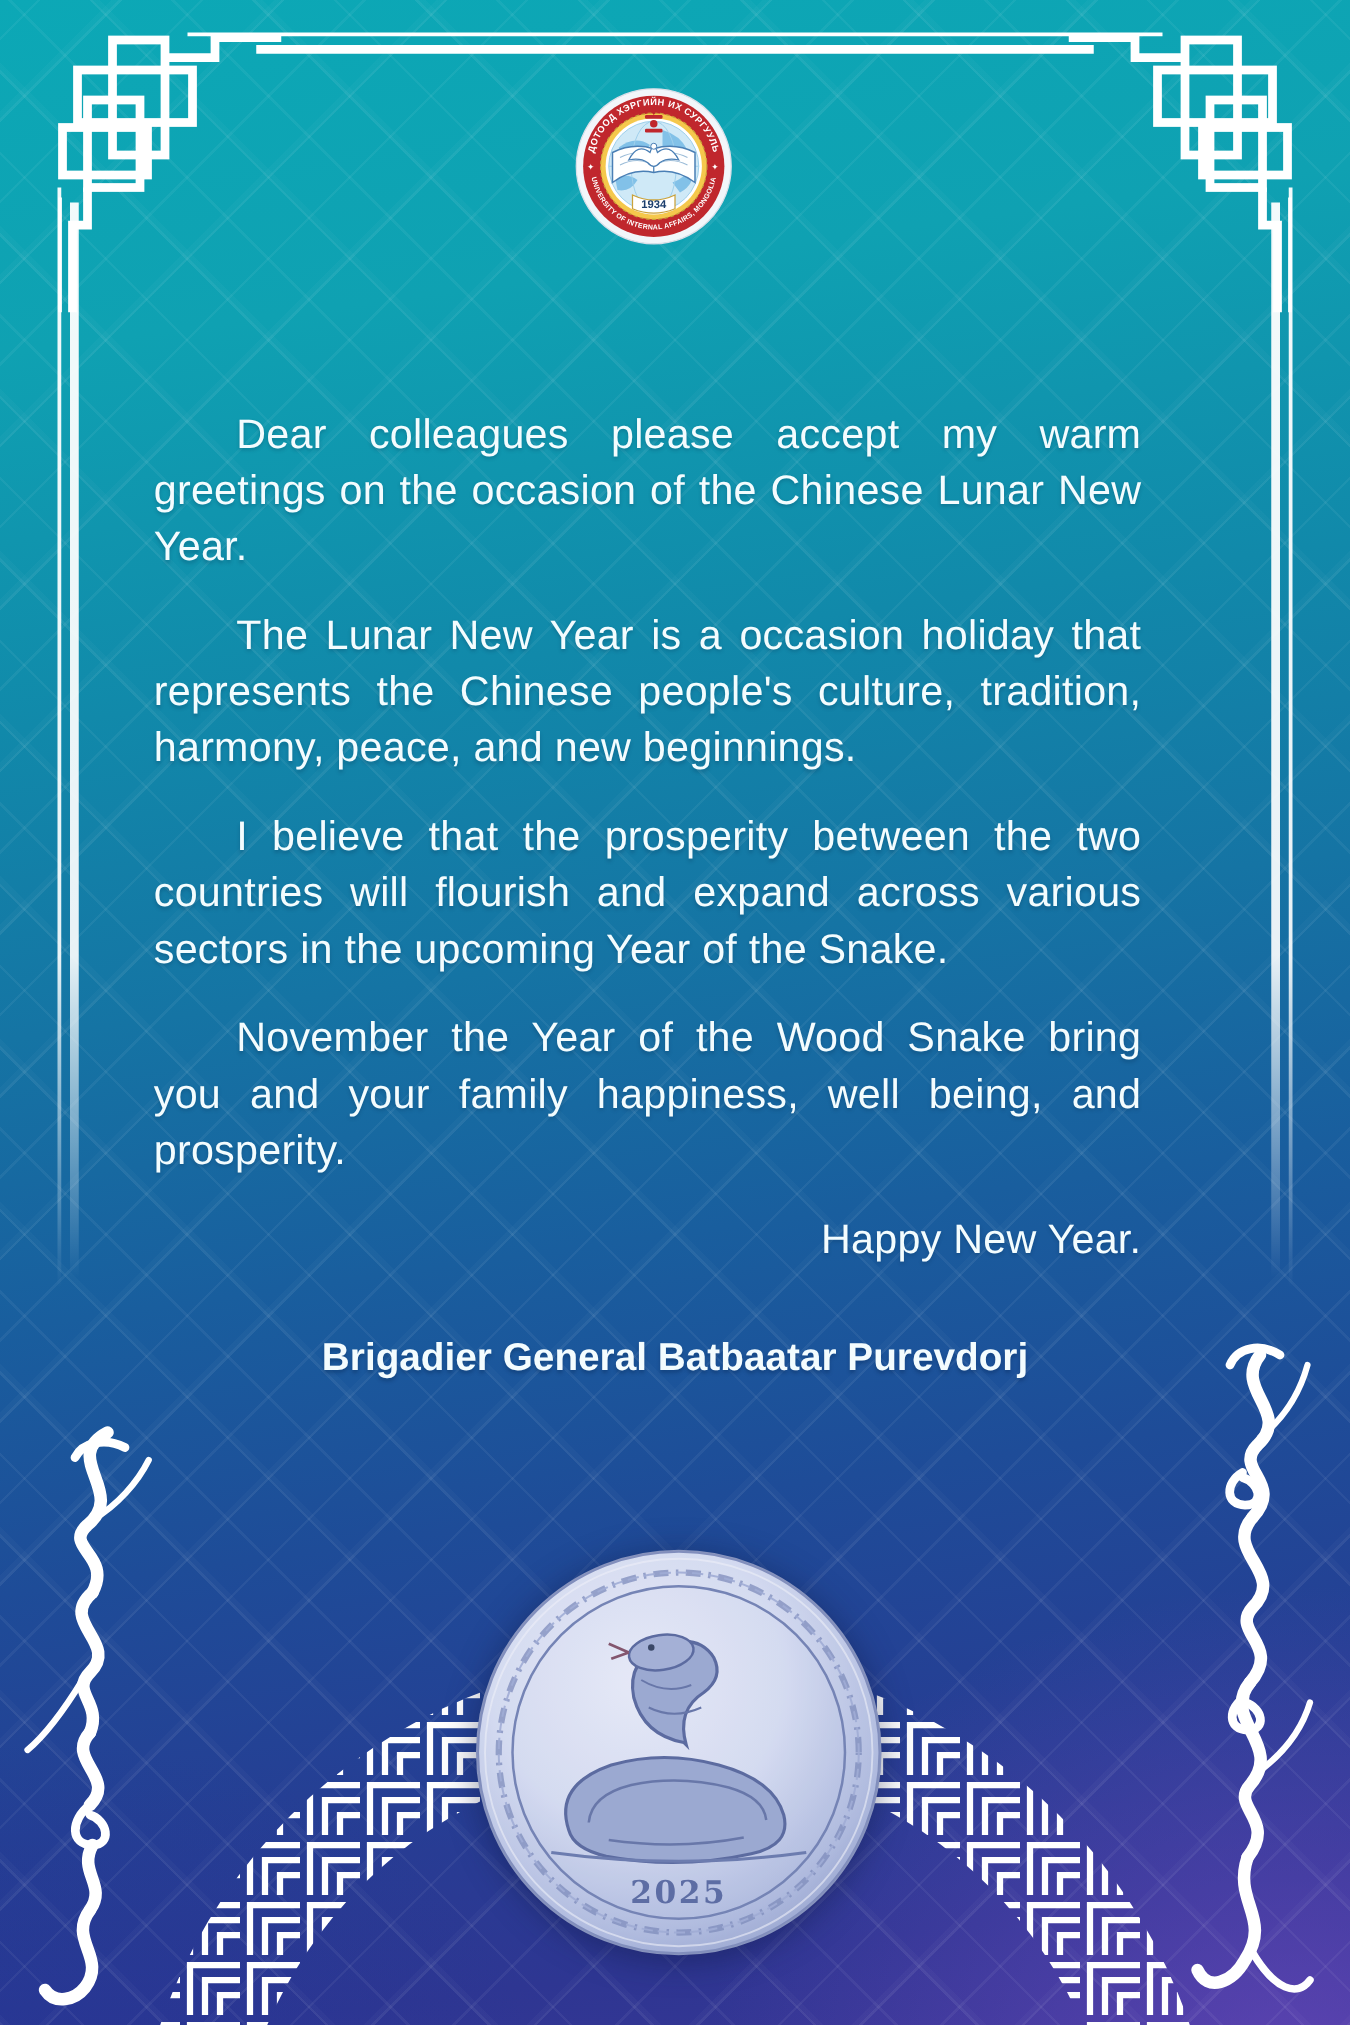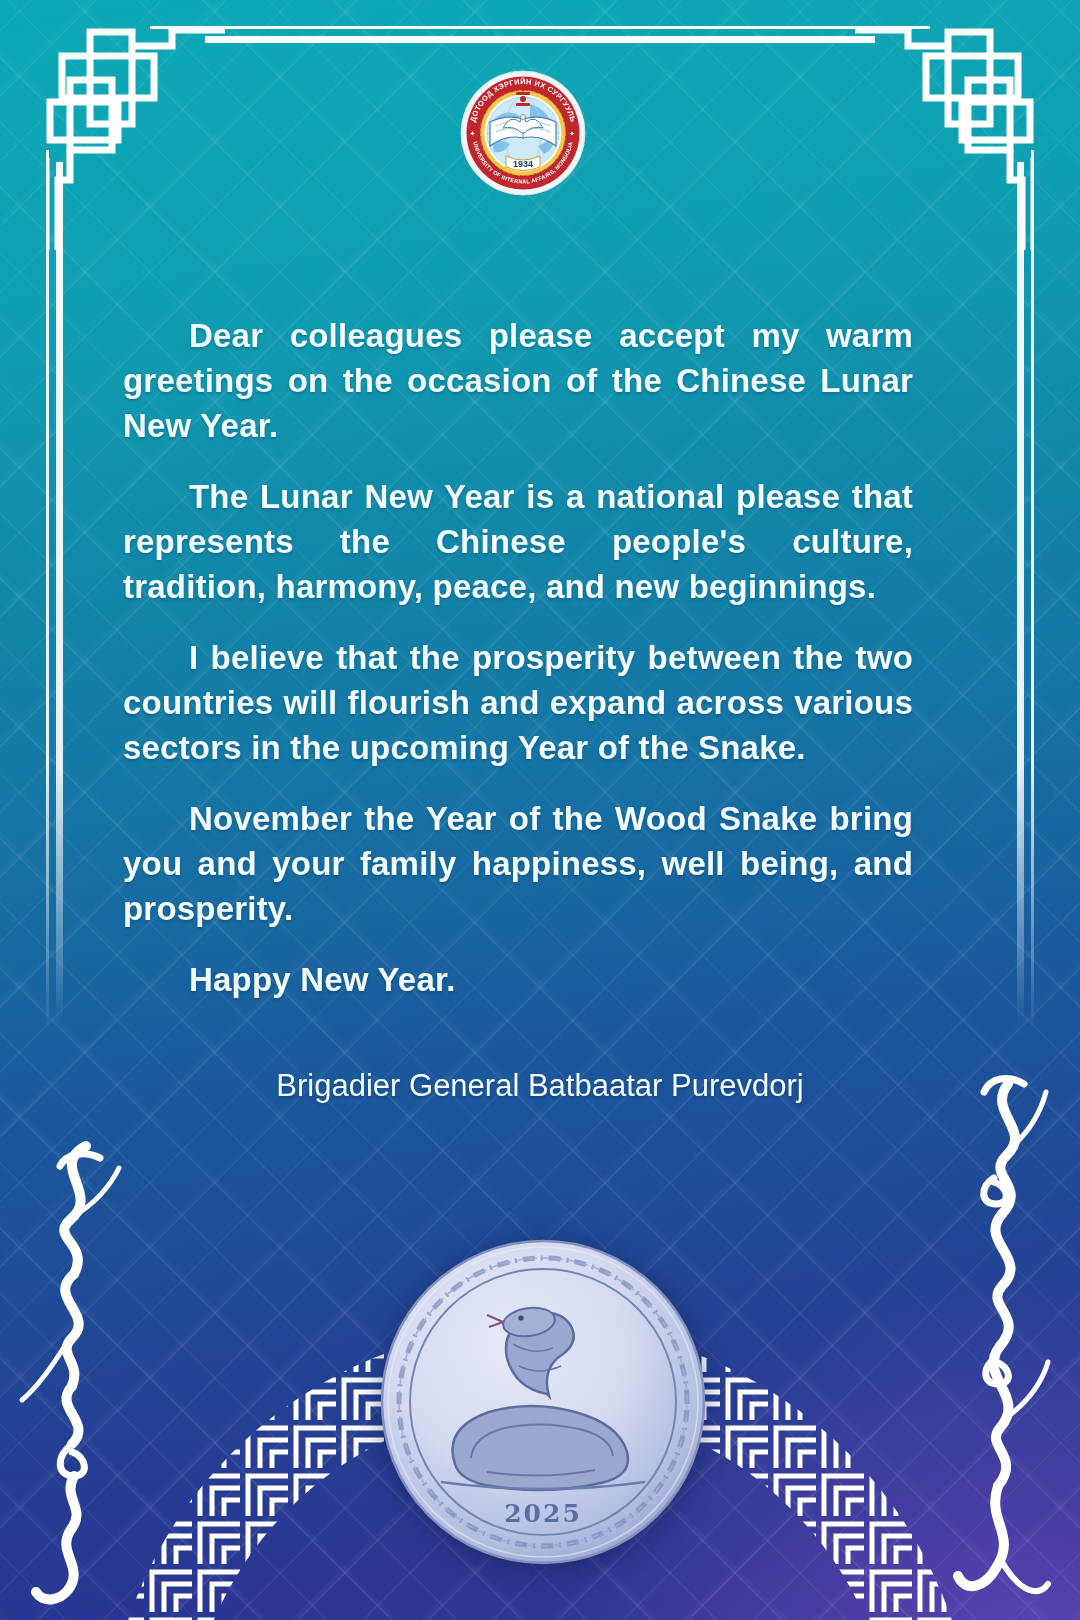--- a/index.html
+++ b/index.html
@@ -20,30 +20,30 @@
       repeating-linear-gradient(-45deg, rgba(255,255,255,.025) 0 6px, rgba(255,255,255,0) 6px 92px);
   }
   svg{display:block}
   .top-ornament{position:absolute;left:0;top:0;}
   .side-line{position:absolute;pointer-events:none;}
   .side-line.thin{width:3px;height:880px;top:150px;background:linear-gradient(to bottom,rgba(255,255,255,.95) 0%,rgba(255,255,255,.9) 70%,rgba(255,255,255,0) 100%);}
   .side-line.thick{width:7px;height:860px;top:162px;background:linear-gradient(to bottom,rgba(255,255,255,.95) 0%,rgba(255,255,255,.9) 70%,rgba(255,255,255,0) 100%);}
   .left1{left:46px}.left2{left:56px}.right1{right:46px}.right2{right:56px}
   .logo{position:absolute;left:460px;top:70px;}
   .message{
-    position:absolute;left:123px;top:313px;width:790px;
-    color:#f3fcfe;font-weight:bold;font-size:33px;line-height:45px;
+    position:absolute;left:123px;top:324px;width:790px;
+    color:#f3fcfe;font-weight:normal;font-size:33px;line-height:45px;
     text-align:justify;letter-spacing:.2px;
     text-shadow:0 2px 3px rgba(0,40,70,.25);
   }
   .message p{margin:0 0 26px 0;text-indent:66px;}
-  .message p.last{text-align:left;}
+  .message p.last{text-align:right;}
   .signature{
     position:absolute;left:140px;top:1063px;width:800px;text-align:center;
-    color:#f3fcfe;font-weight:normal;font-size:31px;line-height:45px;
+    color:#f3fcfe;font-weight:bold;font-size:31px;line-height:45px;
     text-shadow:0 2px 3px rgba(0,30,70,.3);
   }
   .script-left{position:absolute;left:14px;top:1128px;}
   .script-right{position:absolute;left:936px;top:1058px;}
   .arch{position:absolute;left:0;top:1180px;}
   .coin{position:absolute;left:379px;top:1238px;filter:drop-shadow(0 4px 14px rgba(10,20,60,.45));}
 </style>
 </head>
 <body>
 
@@ -113,21 +113,21 @@
     </text>
     <text font-family="Liberation Sans, sans-serif" font-weight="bold" font-size="5.6" fill="#ffffff" letter-spacing=".2">
       <textPath href="#ringBottom" startOffset="50%" text-anchor="middle">UNIVERSITY OF INTERNAL AFFAIRS, MONGOLIA</textPath>
     </text>
     <text x="9.5" y="66" font-size="7" fill="#ffffff">✦</text>
     <text x="109" y="66" font-size="7" fill="#ffffff">✦</text>
   </svg>
 
   <div class="message">
     <p>Dear colleagues please accept my warm greetings on the occasion of the Chinese Lunar New Year.</p>
-    <p>The Lunar New Year is a national please that represents the Chinese people's culture, tradition, harmony, peace, and new beginnings.</p>
+    <p>The Lunar New Year is a occasion holiday that represents the Chinese people's culture, tradition, harmony, peace, and new beginnings.</p>
     <p>I believe that the prosperity between the two countries will flourish and expand across various sectors in the upcoming Year of the Snake.</p>
     <p>November the Year of the Wood Snake bring you and your family happiness, well being, and prosperity.</p>
     <p class="last">Happy New Year.</p>
   </div>
 
   <div class="signature">
     <div>Brigadier General Batbaatar Purevdorj</div>
   </div>
 
   <svg class="script-left" width="110" height="480" viewBox="0 0 110 480">

